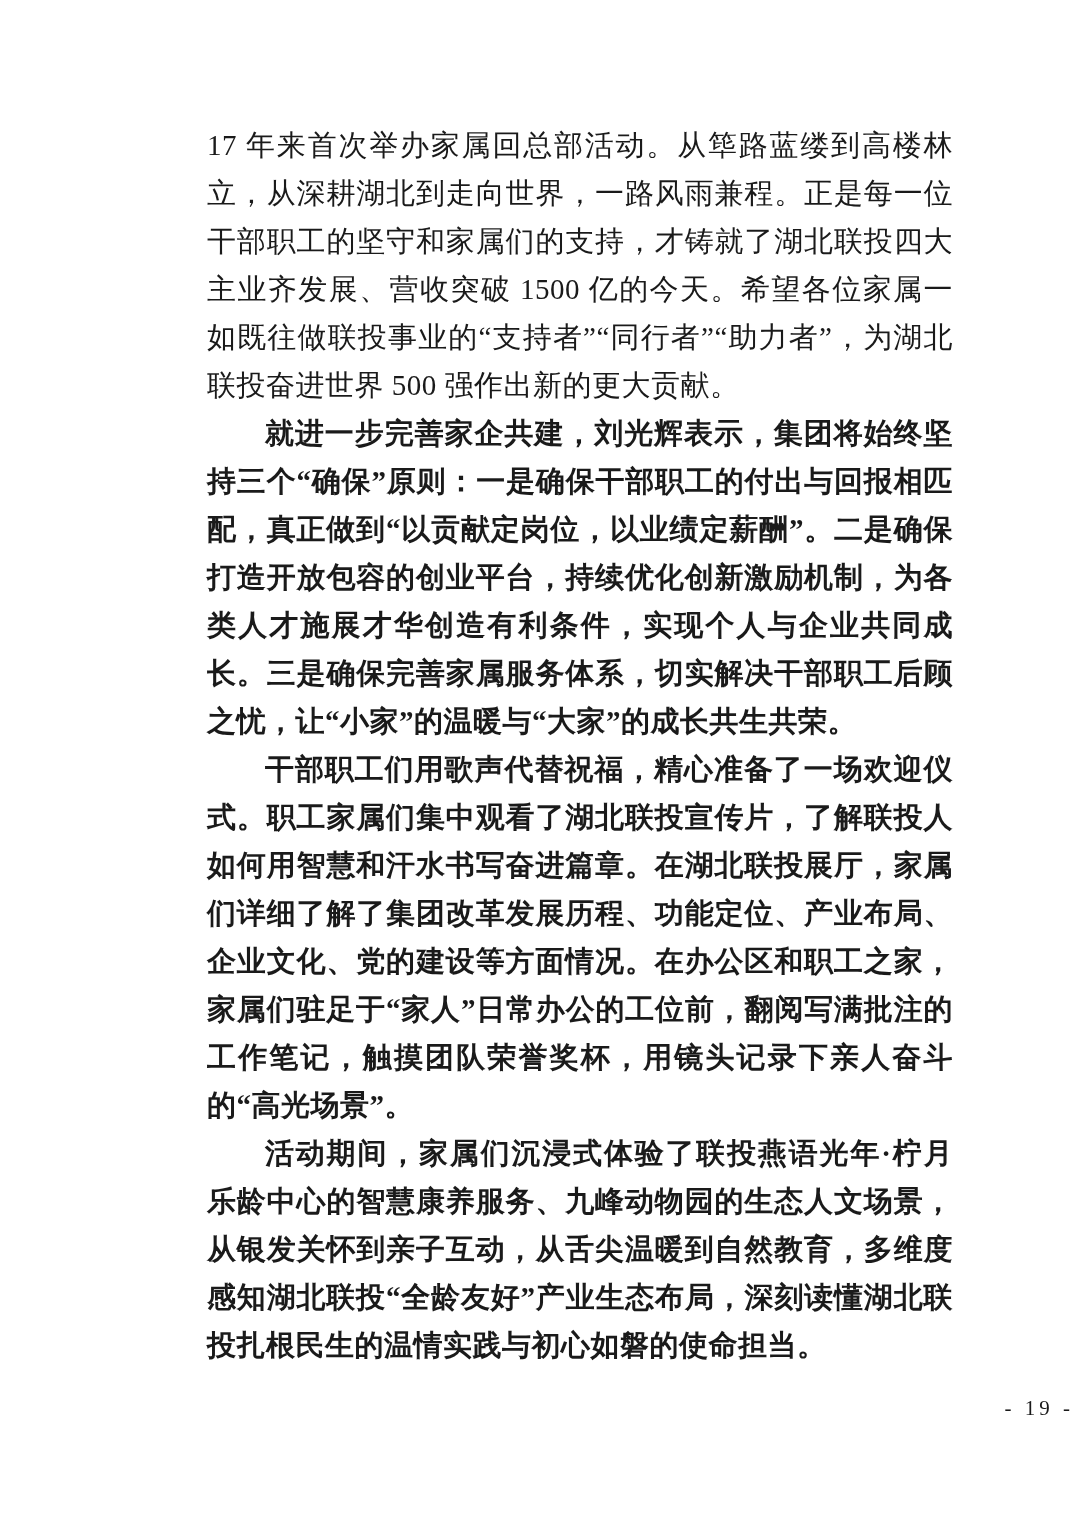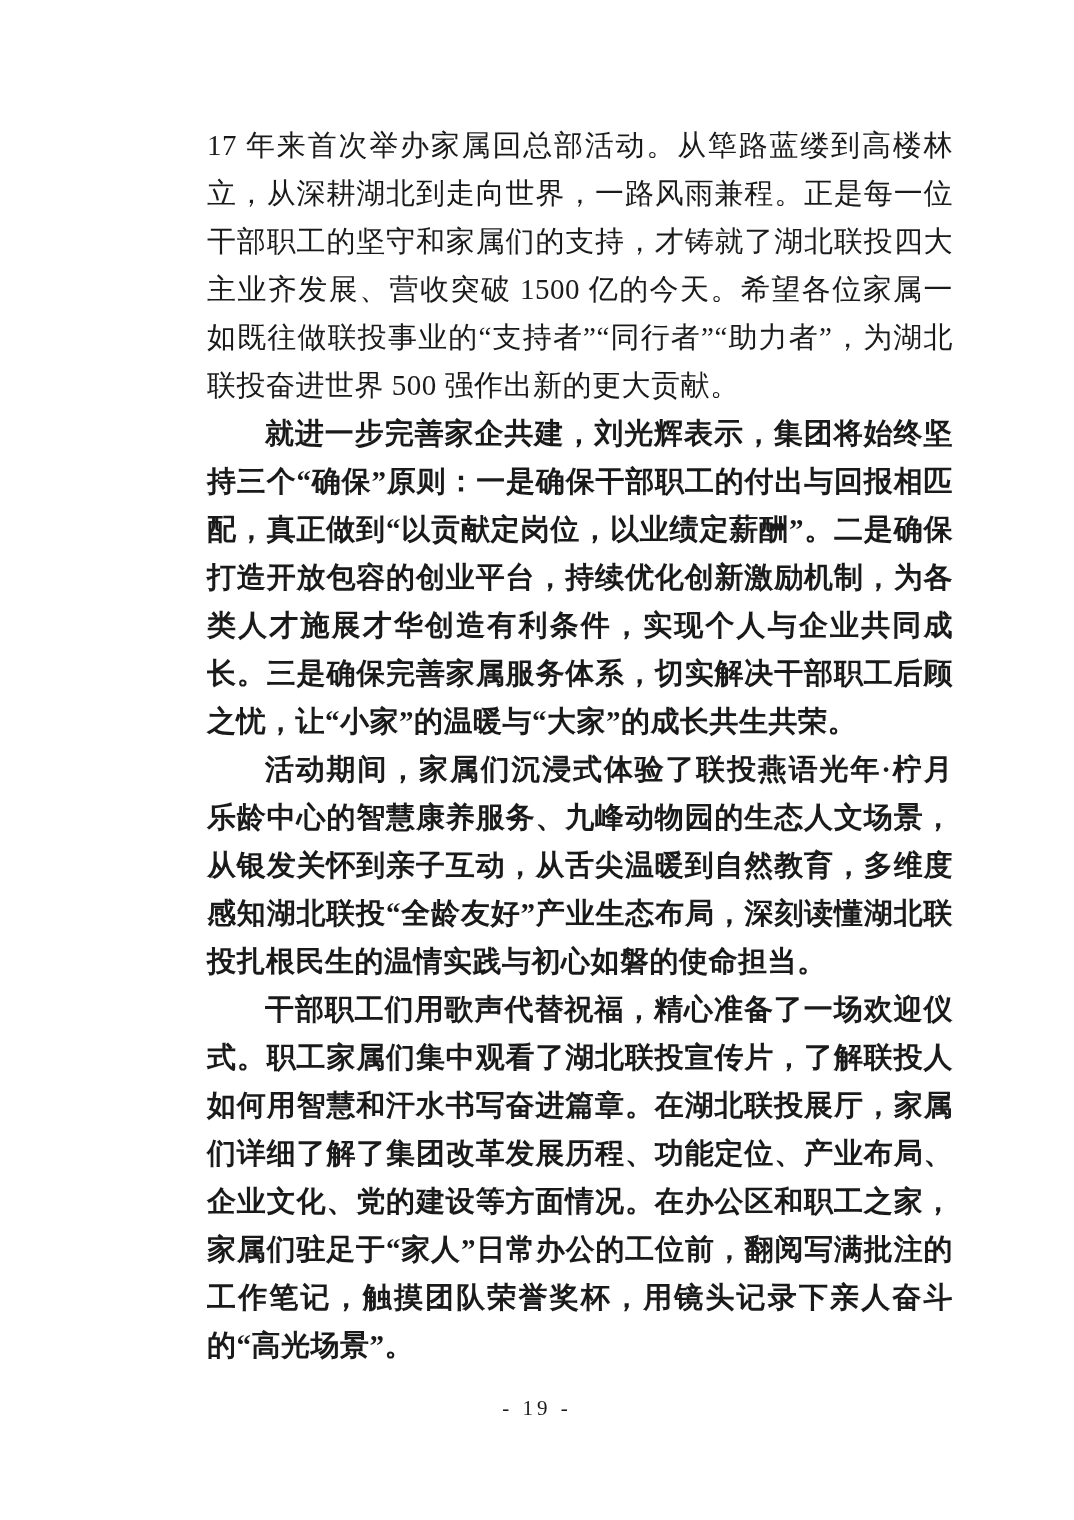--- a/index.html
+++ b/index.html
@@ -34,30 +34,30 @@
   }
   .content p.indent {
     text-indent: 2em;
     font-weight: bold;
   }
   .footer {
     position: absolute;
     left: 0;
     top: 1396px;
     width: 100%;
-    text-align: center;
+    text-align: right;
     font-size: 21px;
     letter-spacing: 4px;
     color: #1a1a1a;
   }
 </style>
 </head>
 <body>
 
 <div class="page">
   <div class="content">
     <p>17 年来首次举办家属回总部活动。从筚路蓝缕到高楼林立，从深耕湖北到走向世界，一路风雨兼程。正是每一位干部职工的坚守和家属们的支持，才铸就了湖北联投四大主业齐发展、营收突破 1500 亿的今天。希望各位家属一如既往做联投事业的“支持者”“同行者”“助力者”，为湖北联投奋进世界 500 强作出新的更大贡献。</p>
     <p class="indent">就进一步完善家企共建，刘光辉表示，集团将始终坚持三个“确保”原则：一是确保干部职工的付出与回报相匹配，真正做到“以贡献定岗位，以业绩定薪酬”。二是确保打造开放包容的创业平台，持续优化创新激励机制，为各类人才施展才华创造有利条件，实现个人与企业共同成长。三是确保完善家属服务体系，切实解决干部职工后顾之忧，让“小家”的温暖与“大家”的成长共生共荣。</p>
+    <p class="indent">干部职工们用歌声代替祝福，精心准备了一场欢迎仪式。职工家属们集中观看了湖北联投宣传片，了解联投人如何用智慧和汗水书写奋进篇章。在湖北联投展厅，家属们详细了解了集团改革发展历程、功能定位、产业布局、企业文化、党的建设等方面情况。在办公区和职工之家，家属们驻足于“家人”日常办公的工位前，翻阅写满批注的工作笔记，触摸团队荣誉奖杯，用镜头记录下亲人奋斗的“高光场景”。</p>
     <p class="indent">活动期间，家属们沉浸式体验了联投燕语光年·柠月乐龄中心的智慧康养服务、九峰动物园的生态人文场景，从银发关怀到亲子互动，从舌尖温暖到自然教育，多维度感知湖北联投“全龄友好”产业生态布局，深刻读懂湖北联投扎根民生的温情实践与初心如磐的使命担当。</p>
-    <p class="indent">干部职工们用歌声代替祝福，精心准备了一场欢迎仪式。职工家属们集中观看了湖北联投宣传片，了解联投人如何用智慧和汗水书写奋进篇章。在湖北联投展厅，家属们详细了解了集团改革发展历程、功能定位、产业布局、企业文化、党的建设等方面情况。在办公区和职工之家，家属们驻足于“家人”日常办公的工位前，翻阅写满批注的工作笔记，触摸团队荣誉奖杯，用镜头记录下亲人奋斗的“高光场景”。</p>
   </div>
   <div class="footer">- 19 -</div>
 </div>
 
 </body></html>

